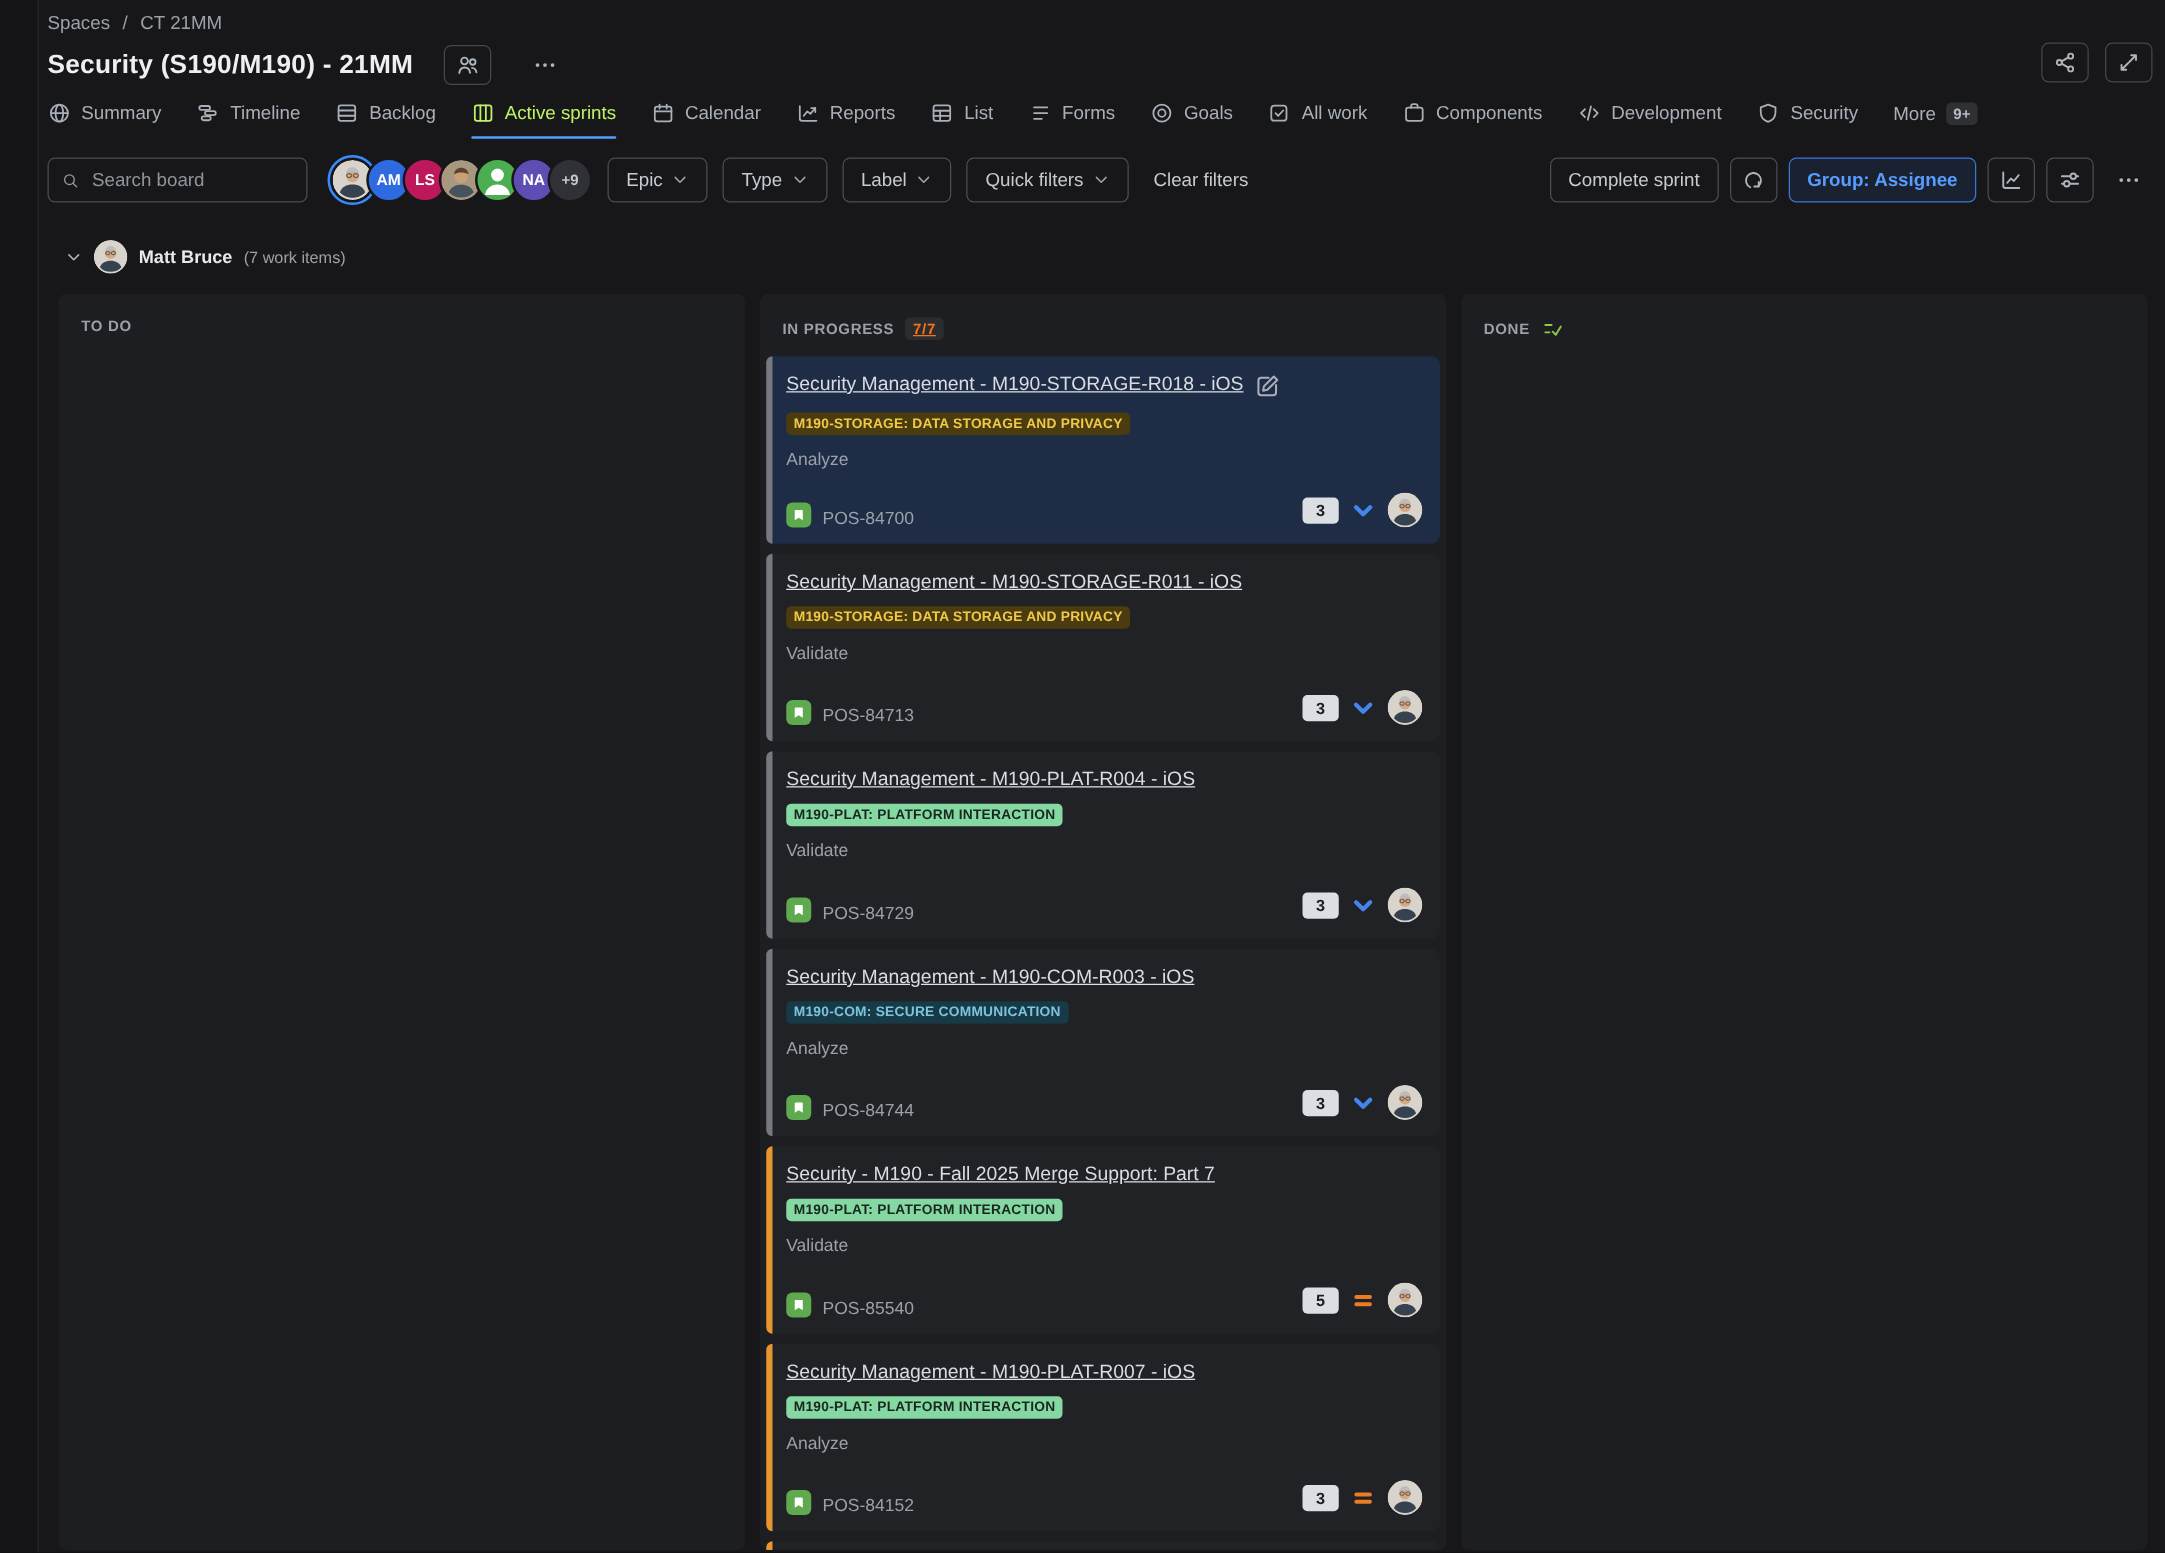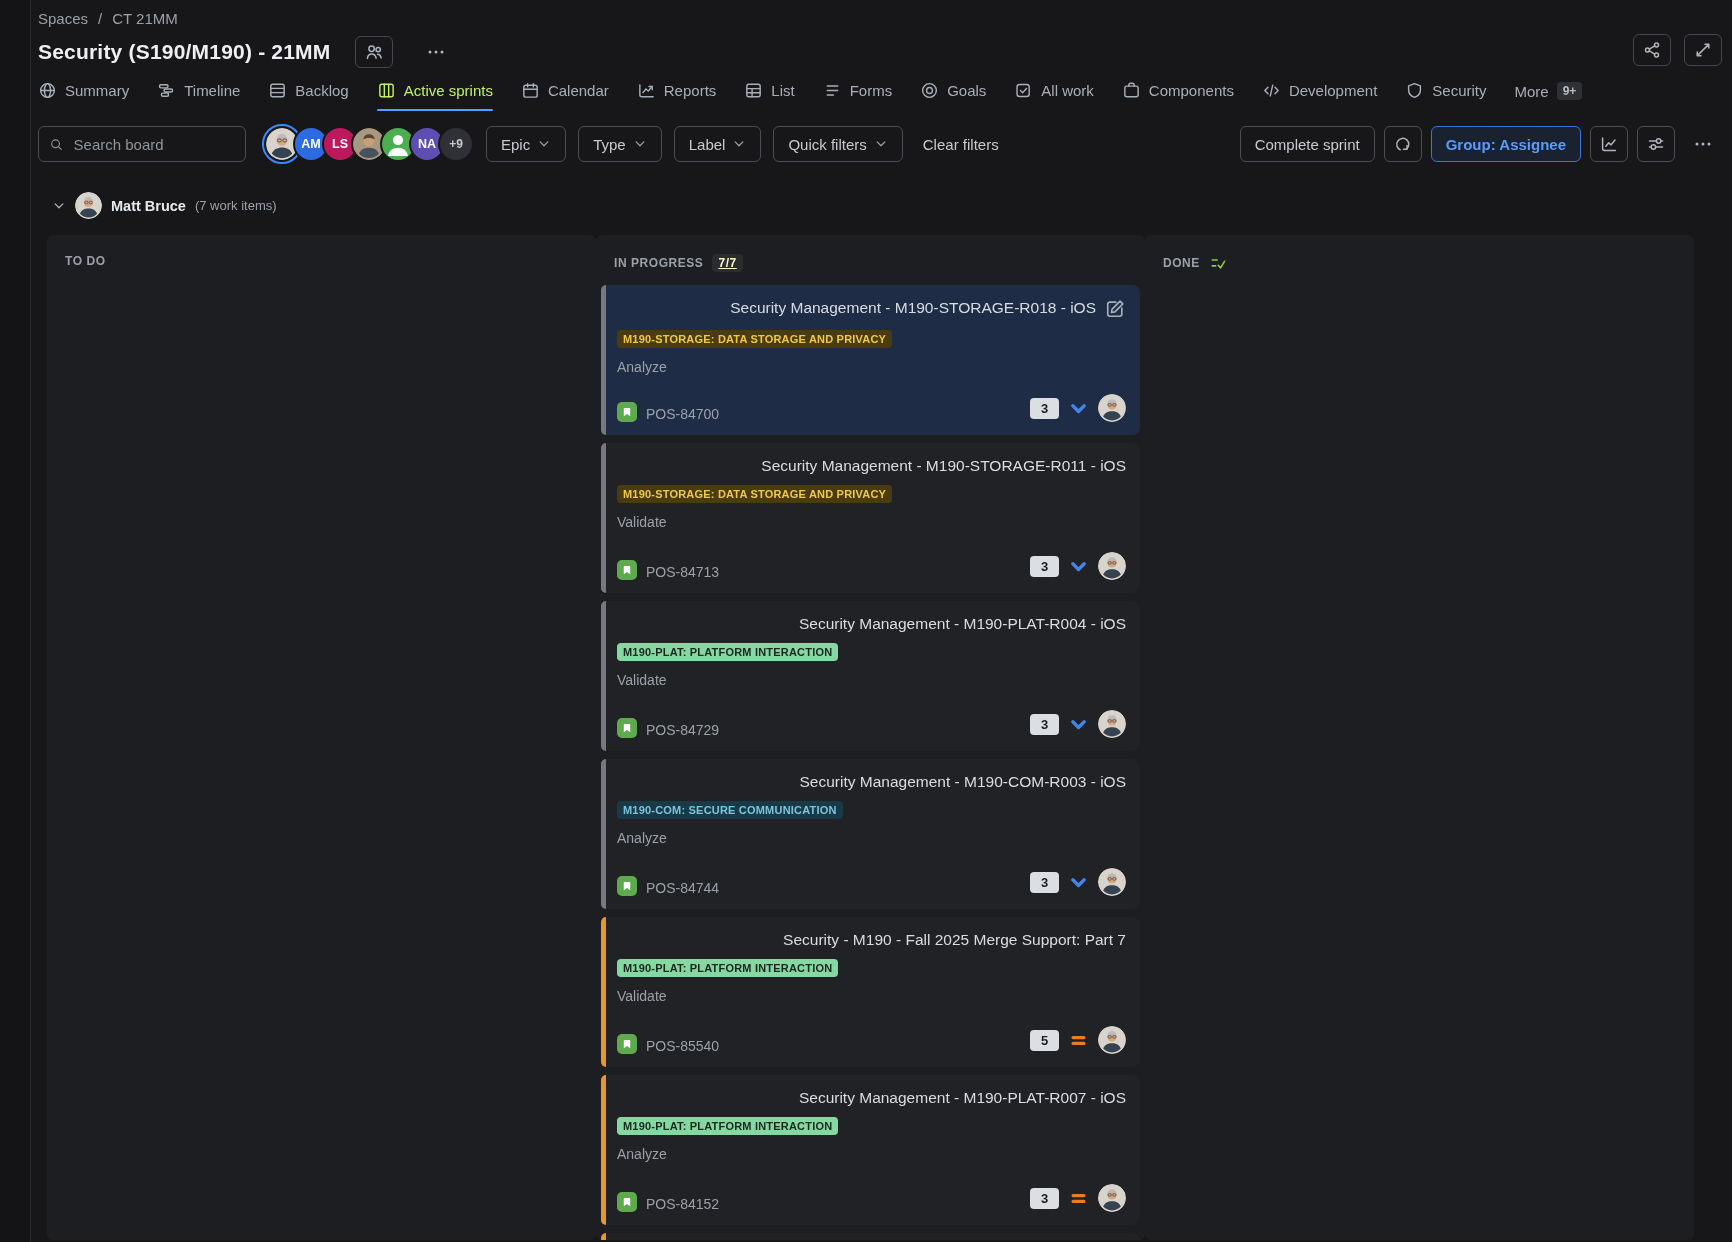--- a/index.html
+++ b/index.html
@@ -56,33 +56,33 @@
 
   
   .swimlane{margin-top:30px;display:flex;align-items:center;gap:9px;padding-left:14px;}
   .caret{width:14px;height:14px;color:#AEB4BC;cursor:pointer;display:inline-flex;}
   .caret svg{width:100%;height:100%;}
   .avatar.sm{width:27px;height:27px;border:none;cursor:default;}
   .swimlane-name{font-size:14.5px;font-weight:700;color:#E6E9ED;}
   .swimlane-count{font-size:13px;color:#9BA1A9;}
 
   
-  .board{margin-top:16px;padding-left:9px;display:flex;align-items:stretch;height:1005px;}
+  .board{margin-top:16px;padding-left:9px;display:flex;gap:12px;align-items:stretch;height:1005px;}
   .column{width:549px;flex:0 0 549px;background:#1D1E21;border-radius:6px;overflow:hidden;display:flex;flex-direction:column;}
   .column-header{display:flex;align-items:center;gap:9px;padding:19px 18px 13px;font-size:12px;font-weight:700;
                  letter-spacing:.55px;color:#9BA1A9;}
-  .col-badge{background:#2B2C30;border-radius:4px;padding:2px 6px;font-size:12px;font-weight:700;color:#fef9c3;text-decoration:underline;}
+  .col-badge{background:#2B2C30;border-radius:4px;padding:2px 6px;font-size:12px;font-weight:700;color:#f97316;text-decoration:underline;}
   .done-ic{width:18px;height:18px;color:#94C748;display:inline-flex;}
   .done-ic svg{width:100%;height:100%;}
   .cards{padding:0 5px 8px;display:flex;flex-direction:column;gap:8px;}
   .card{position:relative;background:#212226;border-radius:7px;height:150px;flex:0 0 150px;box-sizing:border-box;
         padding:13px 14px 0 16px;cursor:pointer;}
   .card::before{content:"";position:absolute;left:0;top:0;bottom:0;width:5px;border-radius:7px 0 0 7px;background:var(--accent,#76797F);}
   .card.selected{background:#1E2C46;}
-  .card-title-row{display:flex;align-items:flex-start;justify-content:flex-end;gap:8px;}
+  .card-title-row{display:flex;align-items:flex-start;justify-content:flex-start;gap:8px;text-decoration:underline;}
   .card-title{font-size:15.5px;color:#D9DDE3;line-height:1.25;}
   .card-edit{background:none;border:none;color:#A9AFB8;width:22px;height:22px;padding:0;cursor:pointer;display:inline-flex;flex:none;}
   .card-edit svg{width:100%;height:100%;}
   .chip{display:inline-block;margin-top:10px;font-size:11px;font-weight:700;letter-spacing:.2px;padding:3px 6px;border-radius:4px;cursor:pointer;}
   .card-status{margin-top:11px;font-size:14px;color:#9BA1A9;}
   .card-footer{position:absolute;left:16px;right:14px;bottom:13px;display:flex;align-items:flex-end;}
   .story-ic{width:20px;height:20px;border-radius:5px;display:inline-flex;align-items:center;justify-content:center;flex:none;}
   .story-ic svg{width:12px;height:12px;}
   .card-key{margin-left:9px;font-size:14px;color:#9BA1A9;font-weight:500;cursor:pointer;}
   .foot-right{margin-left:auto;display:flex;align-items:center;gap:9px;}

